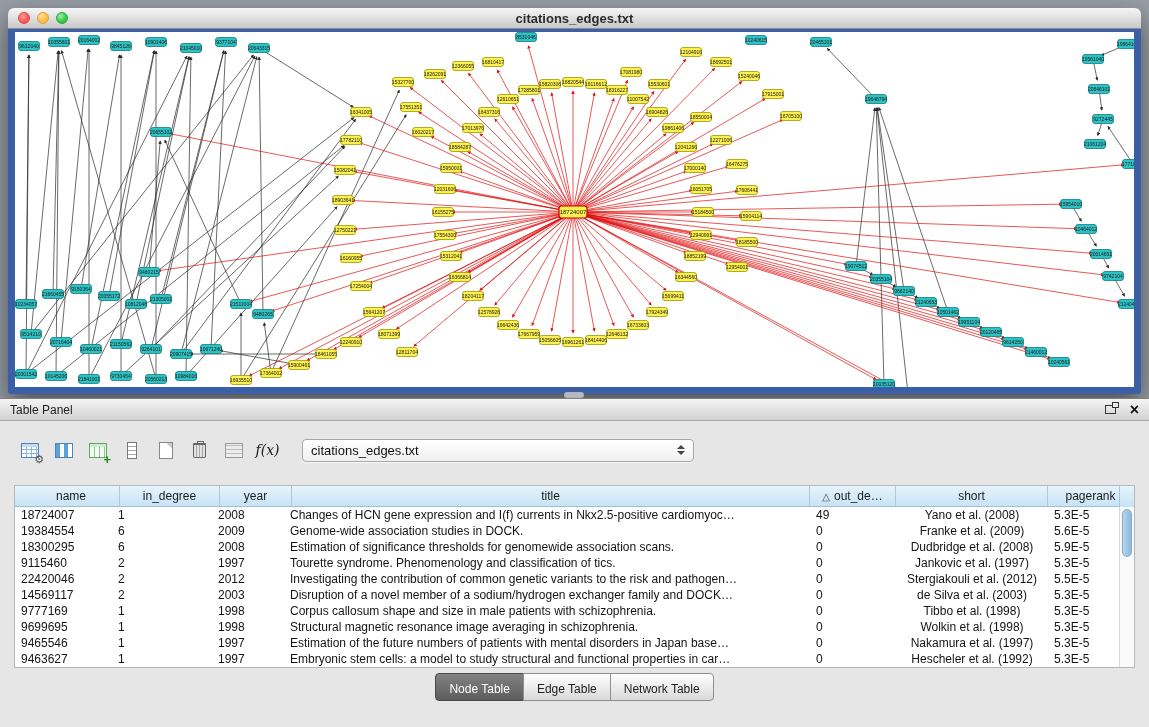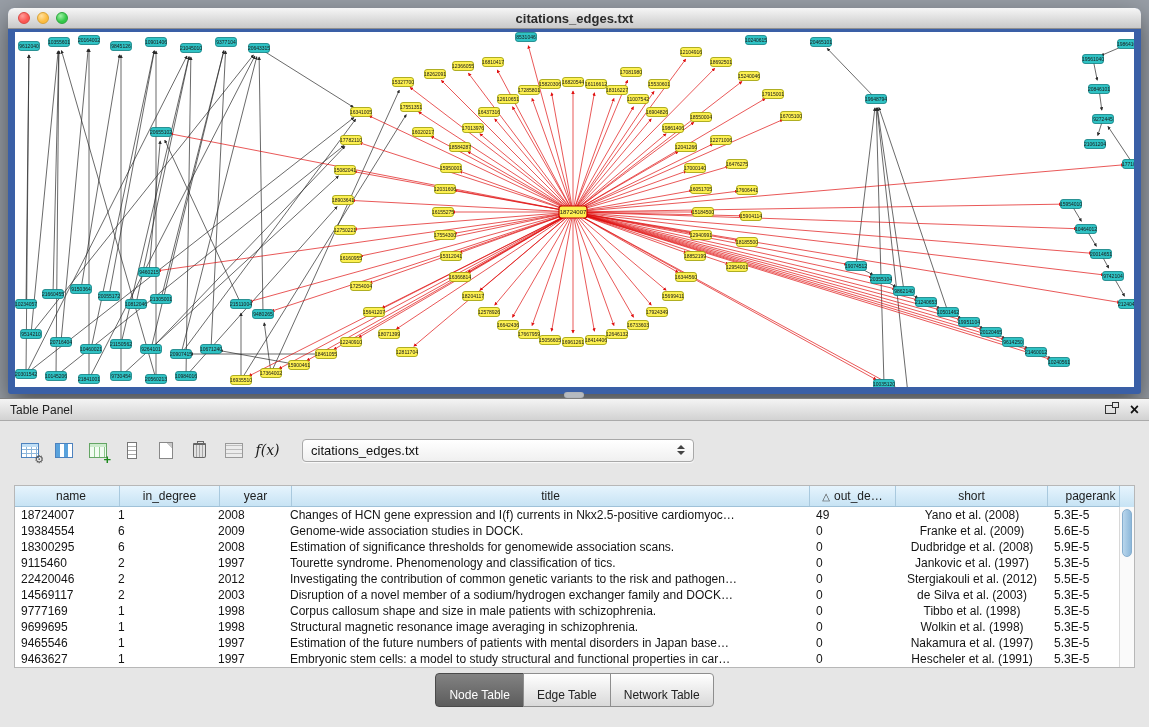--- a/index.html
+++ b/index.html
@@ -96,21 +96,21 @@
   .td.c5 { text-align:center; }
   .sbar { position:absolute; right:0; top:21px; bottom:0; width:15px; background:#fafafa;
     border-left:1px solid #d8d8d8; }
   .sthumb { position:absolute; left:2px; top:2px; width:10px; height:48px; border-radius:6px;
     background:linear-gradient(90deg,#b9d6ec,#8db8da); border:1px solid #86aecf; cursor:pointer; }
   .scorner { position:absolute; right:0; top:0; width:15px; height:21px;
     background:linear-gradient(#e6f4fd,#c7e3f4); border-left:1px solid #a9c9de; }
 
   
   .tabs { position:absolute; left:0; right:0; top:274px; display:flex; justify-content:center; }
-  .tab { font-size:12px; padding:14px 13px 4px; border:1px solid #8e8e8e;
+  .tab { font-size:12px; padding:8px 13px 4px; border:1px solid #8e8e8e;
     background:linear-gradient(#ffffff,#d9d9d9); color:#222; margin-left:-1px; cursor:pointer; }
   .tab:first-child { border-radius:4px 0 0 4px; margin-left:0; }
   .tab:last-child { border-radius:0 4px 4px 0; }
   .tab.active { background:linear-gradient(#828282,#5c5c5c); color:#fff; border-color:#4a4a4a; }
 
   
   .statusbar { position:absolute; left:0; right:0; bottom:0; height:26px;
     background:linear-gradient(#ededed,#d4d4d4); border-top:1px solid #b2b2b2;
     display:flex; align-items:flex-start; justify-content:flex-end; padding:0 10px;margin-left:33px; }
   .mem-label { font-size:11px; color:#222; margin-right:6px; }
@@ -956,21 +956,21 @@
           <div class="td c4">0</div>
           <div class="td c5">Nakamura et al. (1997)</div>
           <div class="td c6">5.3E-5</div>
         </div>
         <div class="tr">
           <div class="td c0">9463627</div>
           <div class="td c1">1</div>
           <div class="td c2">1997</div>
           <div class="td c3">Embryonic stem cells: a model to study structural and functional properties in car…</div>
           <div class="td c4">0</div>
-          <div class="td c5">Hescheler et al. (1991)</div>
+          <div class="td c5">Hescheler et al. (1992)</div>
           <div class="td c6">5.3E-5</div>
         </div>
       </div>
     <div class="scorner"></div>
     <div class="sbar">
       <div class="sthumb"></div>
     </div>
   </div>
 
   <div class="tabs" id="tabs">

